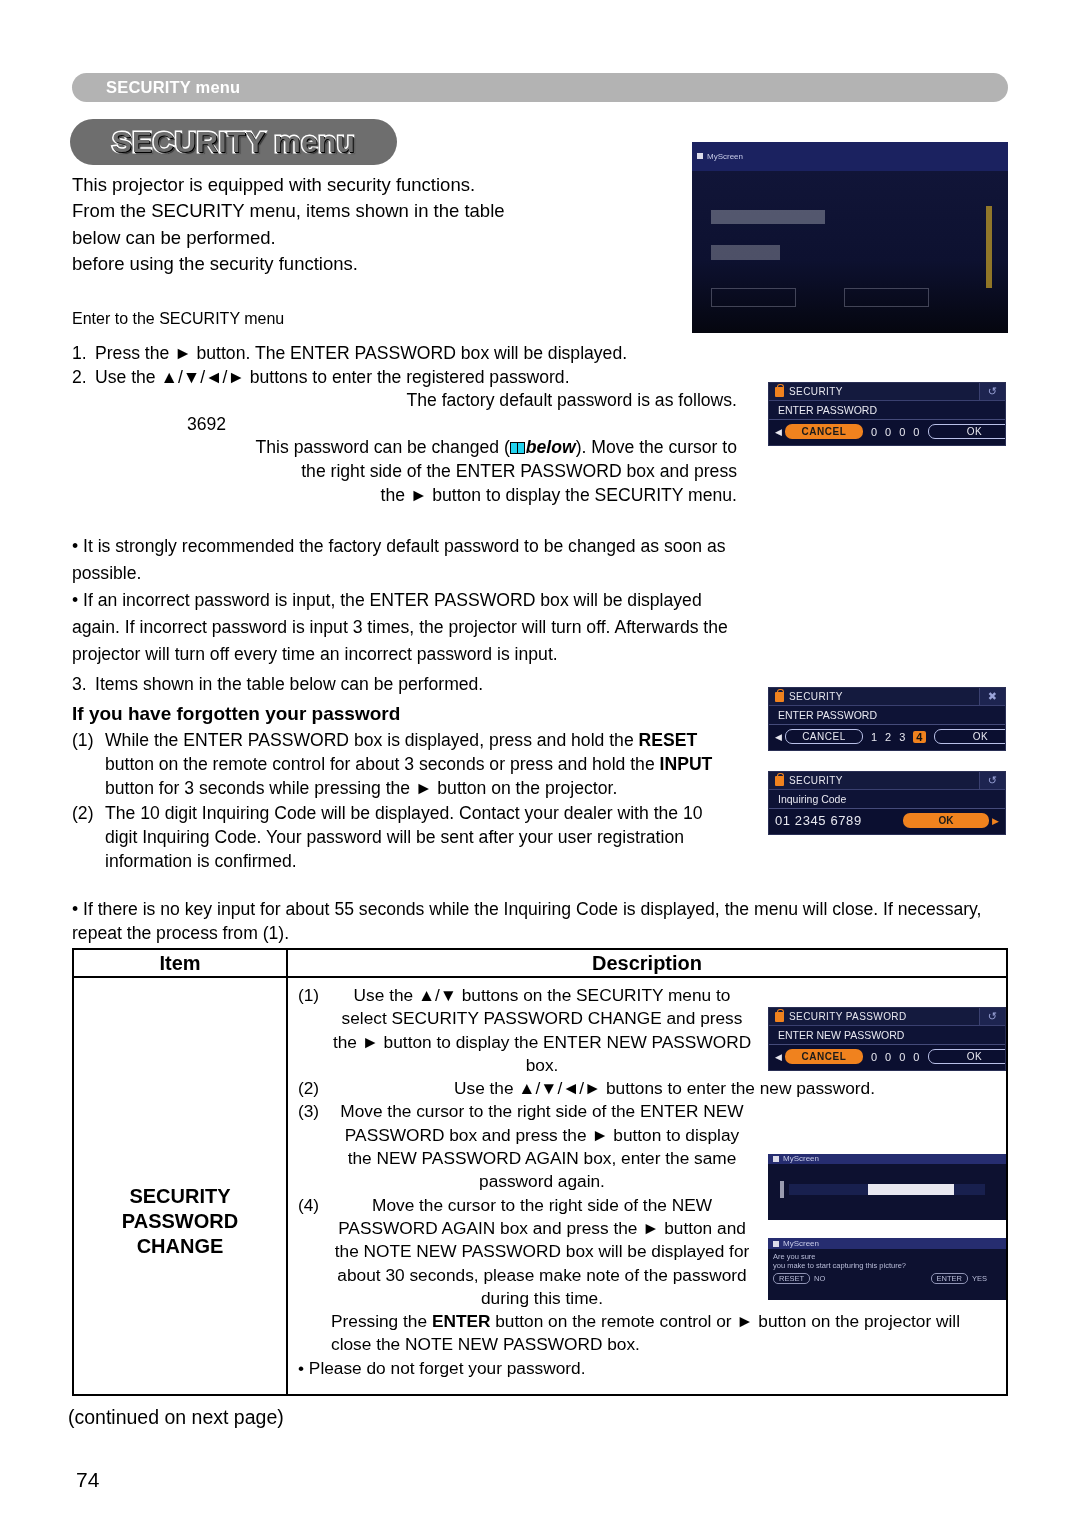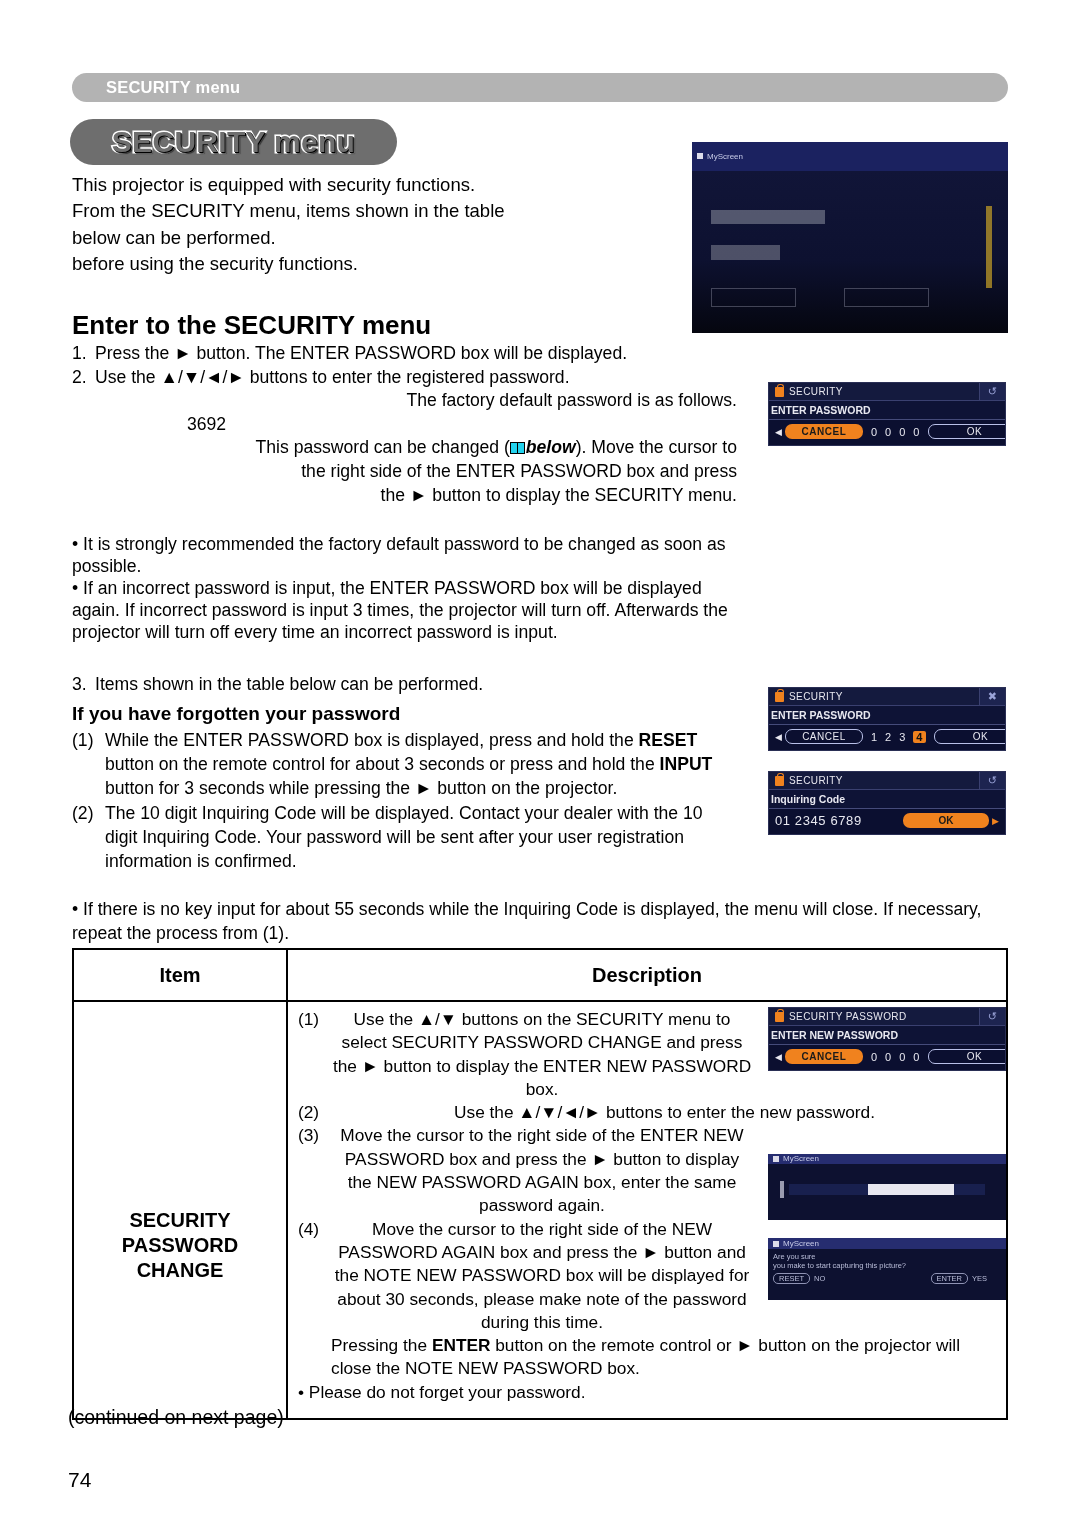--- a/index.html
+++ b/index.html
@@ -38,34 +38,34 @@
     letter-spacing:.3px;
   }
 
   
   .intro{
     position:absolute; left:72px; top:172px; width:620px;
     font-size:18.5px; line-height:26.4px;
   }
   .h2{
     position:absolute; left:72px; top:310px;
-    font-size:26px; font-weight:bold;
+    font-size:16px; font-weight:normal;
   }
   .ol1{
     position:absolute; left:72px; top:342px; width:665px;
     font-size:17.6px; line-height:23.6px;
   }
   .li{ display:flex; }
   .li .num{ width:23px; flex:0 0 23px; }
   .li .txt{ flex:1; }
   .ind{ padding-left:23px;text-align:right; }
   .pw{ padding-left:115px; }
   .bullets{
     position:absolute; left:72px; top:533px; width:670px;
-    font-size:17.6px; line-height:22px;
+    font-size:17.6px; line-height:27px;
   }
   .step3{
     position:absolute; left:72px; top:673px; width:660px;
     font-size:17.6px; line-height:23.6px;
   }
   .h3{
     position:absolute; left:72px; top:703px;
     font-size:19px; font-weight:bold;
   }
   .ol2{
@@ -83,21 +83,21 @@
   
   table.main{
     position:absolute; left:72px; top:948px; width:936px;
     border-collapse:collapse;
     table-layout:fixed;
   }
   table.main td, table.main th{
     border:2px solid #000; padding:0; vertical-align:top;
   }
   table.main th{
-    height:52px; font-size:20px; font-weight:bold; text-align:center;
+    height:28px; font-size:20px; font-weight:bold; text-align:center;
     vertical-align:middle;
   }
   .col-item{ width:214px; }
   .cell-item{
     text-align:center; font-size:20px; font-weight:bold;
     line-height:25px; padding-top:206px !important;
   }
   .cell-desc{ padding:6px 6px 6px 10px !important; }
   .desc-wrap{ position:relative; min-height:404px; }
   .desc-text{ font-size:17.3px; line-height:23.3px; width:455px; }
@@ -105,21 +105,21 @@
   .li3{ display:flex; }
   .li3 .num{ width:33px; flex:0 0 33px; }
   .li3 .txt{ flex:1;text-align:center; }
 
   
   .cont{
     position:absolute; left:68px; top:1406px;
     font-size:19.5px;
   }
   .pageno{
-    position:absolute; left:68px; top:1468px;
+    position:absolute; left:76px; top:1468px;
     font-size:21px;
   }
   .bookicon{
     display:inline-block; width:15px; height:12px; vertical-align:-1px;
     background:#22d3ee; border:1px solid #000; position:relative;
     margin-right:1px;
   }
   .bookicon::after{
     content:""; position:absolute; left:50%; top:0; width:1px; height:100%;
     background:#000;
@@ -151,22 +151,22 @@
     border-bottom:none; border-radius:3px 3px 0 0;
   }
   .osd-head .corner{
     position:absolute; right:0; top:0; bottom:0; width:26px;
     background:#1d2450; border-left:1px solid #3a4070;
     display:flex; align-items:center; justify-content:center;
     font-size:11px; color:#9aa3d8;
   }
   .osd-sub{
     height:19px; display:flex; align-items:center;
-    padding-left:2px; font-size:10.5px;
-    border-bottom:1px solid #454b7a; background:#0e1336;font-weight:bold;
+    padding-left:9px; font-size:10.5px;
+    border-bottom:1px solid #454b7a; background:#0e1336;
   }
   .osd-row{
     height:23px; display:flex; align-items:center; padding:0 6px;
     background:#0b0f30;
   }
   .btn-cancel-fill{
     background:#f0821e; color:#1a1a1a; font-size:10px; font-weight:bold;
     height:15px; min-width:78px; border-radius:7px;
     display:flex; align-items:center; justify-content:center;
     letter-spacing:.5px;

